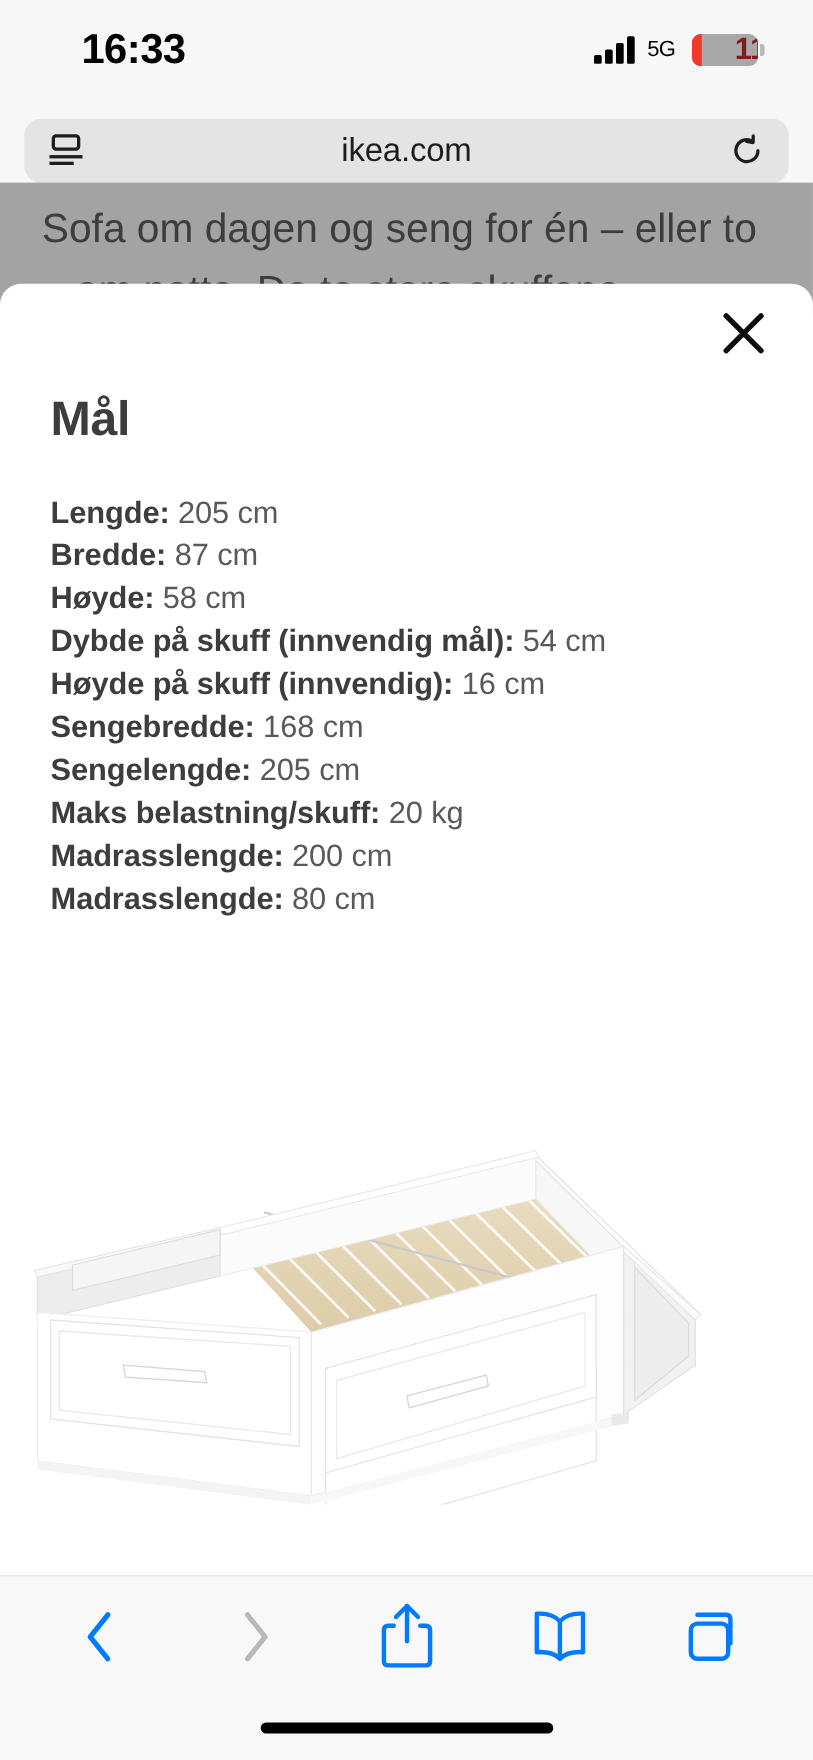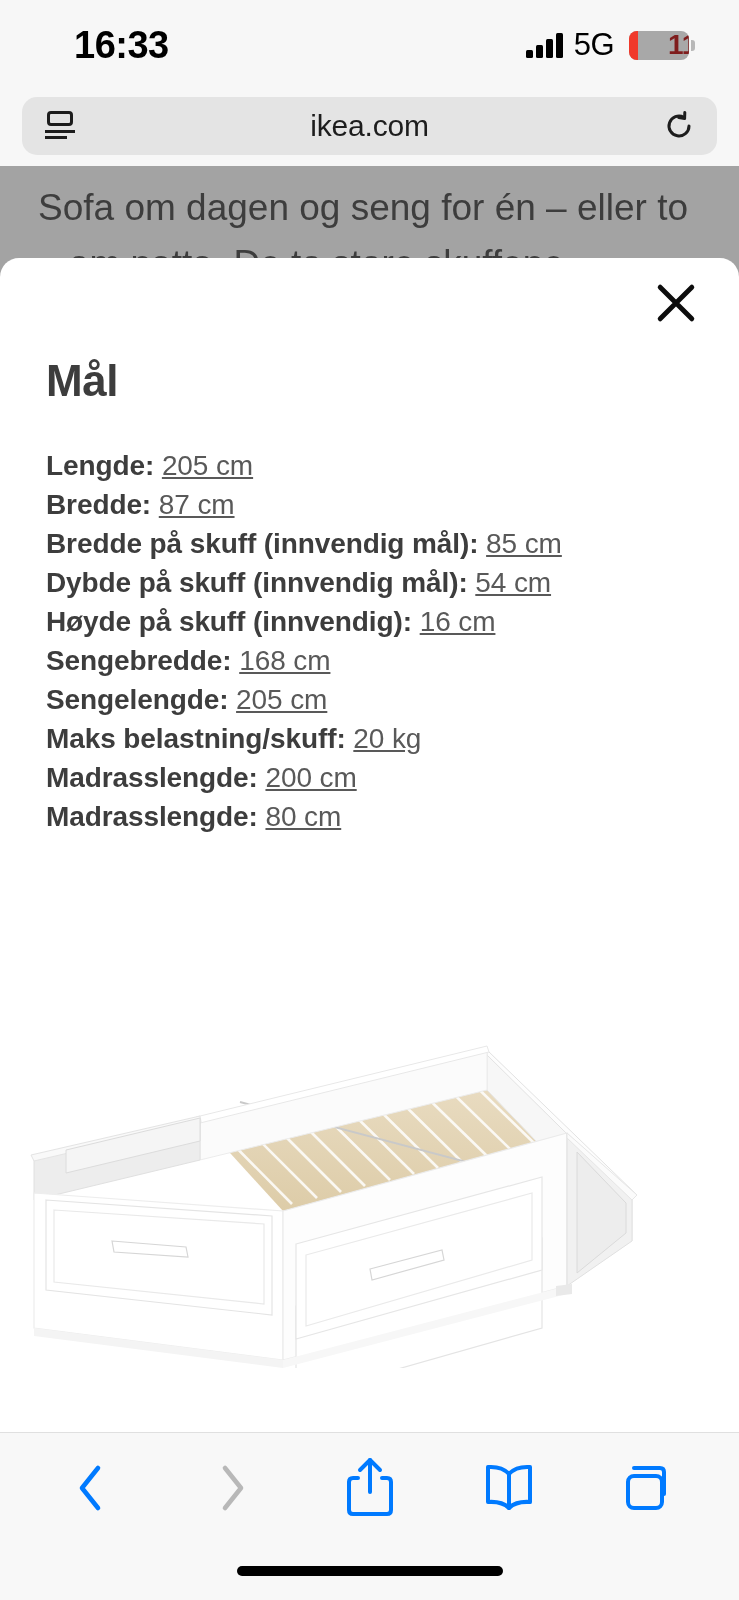--- a/index.html
+++ b/index.html
@@ -22,21 +22,21 @@
     font-size:38px; font-weight:bold; color:#000;
     letter-spacing:-0.5px; margin-left:74px; margin-top:4px;
   }
   .status-right { display:flex; align-items:center; gap:11px; margin-top:4px; }
   .signal { display:flex; align-items:flex-end; gap:3px; height:26px; }
   .signal i { display:block; width:7px; background:#000; border-radius:1.5px; }
   .signal i:nth-child(1){ height:8px; }
   .signal i:nth-child(2){ height:13px; }
   .signal i:nth-child(3){ height:19px; }
   .signal i:nth-child(4){ height:25px; }
-  .net-label { font-size:31px; font-weight:500; color:#000; letter-spacing:-0.5px; }
+  .net-label { font-size:20px; font-weight:500; color:#000; letter-spacing:-0.5px; }
   .battery { position:relative; display:flex; align-items:center; margin-left:4px; }
   .batt-body {
     position:relative; width:60px; height:29px;
     background:#a8a8a8; border-radius:8px;
     display:flex; align-items:center; justify-content:center;
     overflow:hidden;
   }
   .batt-fill {
     position:absolute; left:0; top:0; bottom:0; width:9px; background:#f0392b;
   }
@@ -46,21 +46,21 @@
   }
   .batt-cap {
     width:4px; height:11px; background:#b8b8b8;
     border-radius:0 3px 3px 0; margin-left:2px;
   }
 
   
   .urlbar-wrap {
     position:absolute; top:86px; left:0; width:739px; height:80px;
     background:#f7f7f7;
-    display:flex; align-items:center; padding:0 22px;
+    display:flex; align-items:flex-end; padding:0 22px;
   }
   .urlbar {
     flex:1; height:58px; background:#e4e4e4; border-radius:15px;
     display:flex; align-items:center; justify-content:space-between;
     padding:0 22px; position:relative;
   }
   .aa-icon { width:34px; height:30px; position:relative; flex:0 0 auto; }
   .aa-icon .box {
     position:absolute; top:0; left:3px; width:26px; height:15px;
     border:3px solid #1d1d1d; border-radius:4px;
@@ -102,21 +102,21 @@
   .sheet-title {
     font-size:44px; font-weight:bold; color:#3d3d3d;
     padding:18px 0 0 46px; letter-spacing:-0.4px;
   }
   .spec-list { padding:40px 0 0 46px; }
   .spec-row {
     font-size:28px; line-height:39px; color:#484848;
     letter-spacing:-0.1px; white-space:nowrap;
   }
   .spec-row .k { font-weight:bold; color:#3d3d3d; }
-  .spec-row .v { color:#595959;text-decoration:underline; }
+  .spec-row .v { color:#595959; }
 
   
   .product-img {
     position:absolute; left:0; top:770px; width:739px; height:340px;
     background:#ffffff;
   }
   .product-img svg { display:block; width:100%; height:100%; }
 
   
   .toolbar {
@@ -198,22 +198,22 @@
     <div class="spec-list">
       <div class="spec-row">
         <span class="k">Lengde:</span>
         <span class="v">205 cm</span>
       </div>
       <div class="spec-row">
         <span class="k">Bredde:</span>
         <span class="v">87 cm</span>
       </div>
       <div class="spec-row">
-        <span class="k">Bredde på skuff (innvendig mål):</span>
-        <span class="v">85 cm</span>
+        <span class="k">Høyde:</span>
+        <span class="v">58 cm</span>
       </div>
       <div class="spec-row">
         <span class="k">Dybde på skuff (innvendig mål):</span>
         <span class="v">54 cm</span>
       </div>
       <div class="spec-row">
         <span class="k">Høyde på skuff (innvendig):</span>
         <span class="v">16 cm</span>
       </div>
       <div class="spec-row">

